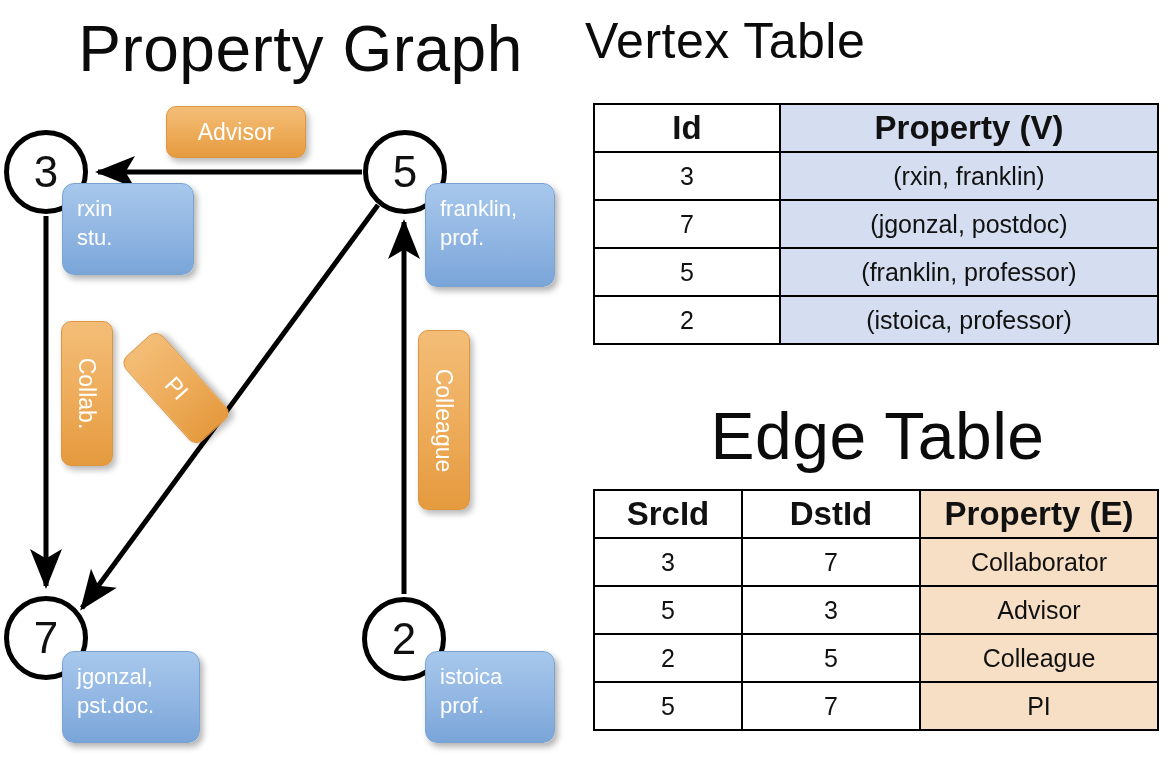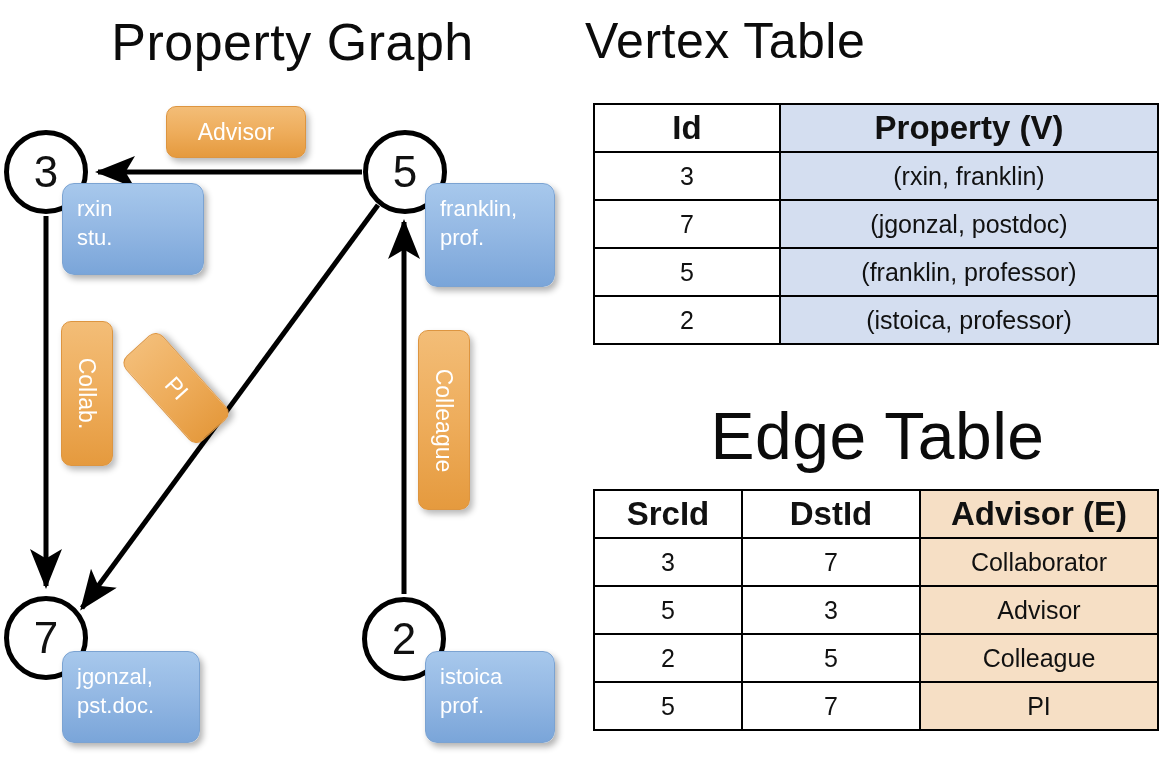--- a/index.html
+++ b/index.html
@@ -19,24 +19,24 @@
   
   .title {
     position: absolute;
     font-family: "Liberation Sans", sans-serif;
     font-weight: 300;
     color: #0b0b0b;
     white-space: nowrap;
     letter-spacing: 0.5px;
   }
   #title-property-graph {
-    left: 0; top: 12px;
+    left: 8px; top: 12px;
     width: 585px;
     text-align: center;
-    font-size: 52px;
+    font-size: 64px;
   }
   #title-vertex-table {
     left: 585px; top: 12px;
     width: 585px;
     text-align: left;
     font-size: 50px;
   }
   #title-edge-table {
     left: 585px; top: 398px;
     width: 585px;
@@ -175,21 +175,21 @@
     <line x1="378" y1="205" x2="82" y2="608" stroke="#000000" stroke-width="5" marker-end="url(#arrowhead)"></line>
 
     <line x1="404" y1="594" x2="404" y2="222" stroke="#000000" stroke-width="5" marker-end="url(#arrowhead)"></line>
   </svg>
 
   <div class="node-circle" style="left:4px;  top:130px;">3</div>
   <div class="node-circle" style="left:363px;top:130px;">5</div>
   <div class="node-circle" style="left:4px;  top:596px;">7</div>
   <div class="node-circle" style="left:362px;top:597px;">2</div>
 
-  <div class="prop-box" style="left:62px; top:183px; width:142px; height:92px;">
+  <div class="prop-box" style="left:62px; top:183px; width:132px; height:92px;">
     <div>rxin</div>
     <div>stu.</div>
   </div>
 
   <div class="prop-box" style="left:425px;top:183px; width:130px; height:104px;">
     <div>franklin,</div>
     <div>prof.</div>
   </div>
 
   <div class="prop-box" style="left:62px; top:651px; width:138px; height:92px;">
@@ -257,21 +257,21 @@
 <table id="edge-table" class="data-table">
   <colgroup>
       <col class="c-src">
       <col class="c-dst">
       <col class="c-pe">
     </colgroup>
   <thead>
     <tr>
       <th>SrcId</th>
       <th>DstId</th>
-      <th class="cell-peach">Advisor (E)</th>
+      <th class="cell-peach">Property (E)</th>
     </tr>
   </thead>
   <tbody>
     <tr>
       <td>3</td>
       <td>7</td>
       <td class="cell-peach">Collaborator</td>
     </tr>
     <tr>
       <td>5</td>

